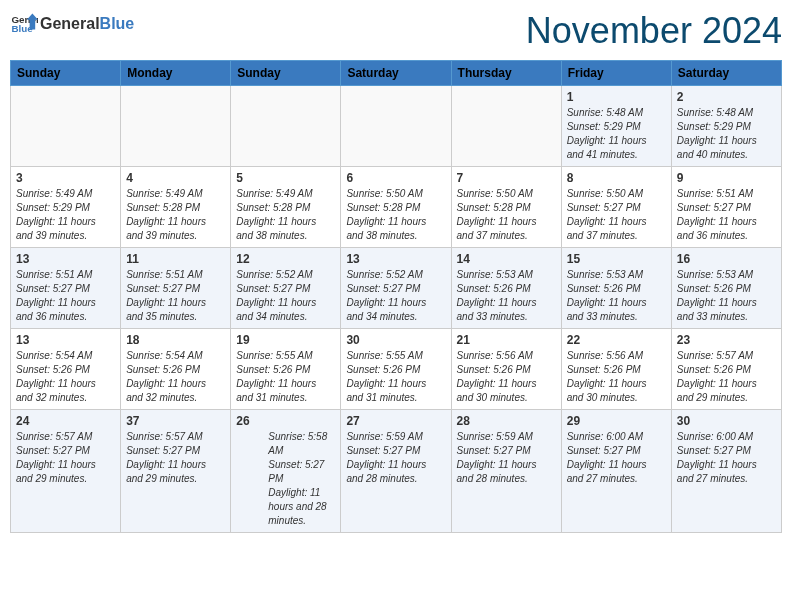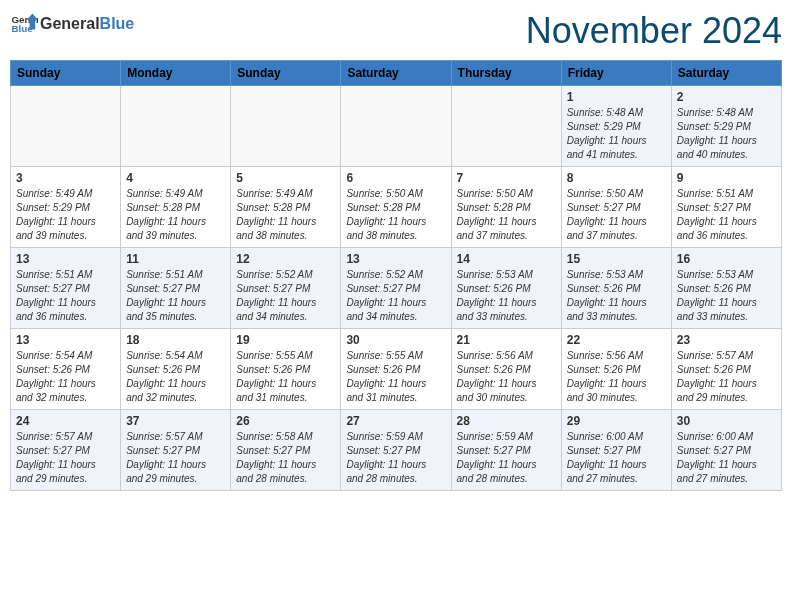--- a/index.html
+++ b/index.html
@@ -277,21 +277,21 @@
 Daylight: 11 hours and 29 minutes.</div>
         </td>
         <td>
           <span class="day-num">37</span>
           <div class="cell-info" style="white-space: pre-line;">Sunrise: 5:57 AM
 Sunset: 5:27 PM
 Daylight: 11 hours and 29 minutes.</div>
         </td>
         <td>
           <span class="day-num">26</span>
-          <div class="cell-info" style="white-space: pre-line;">Sunrise: 5:58 AM
+          <div class="cell-info" style="white-space: pre-line; margin-left: 32px;">Sunrise: 5:58 AM
 Sunset: 5:27 PM
 Daylight: 11 hours and 28 minutes.</div>
         </td>
         <td>
           <span class="day-num">27</span>
           <div class="cell-info" style="white-space: pre-line;">Sunrise: 5:59 AM
 Sunset: 5:27 PM
 Daylight: 11 hours and 28 minutes.</div>
         </td>
         <td>

